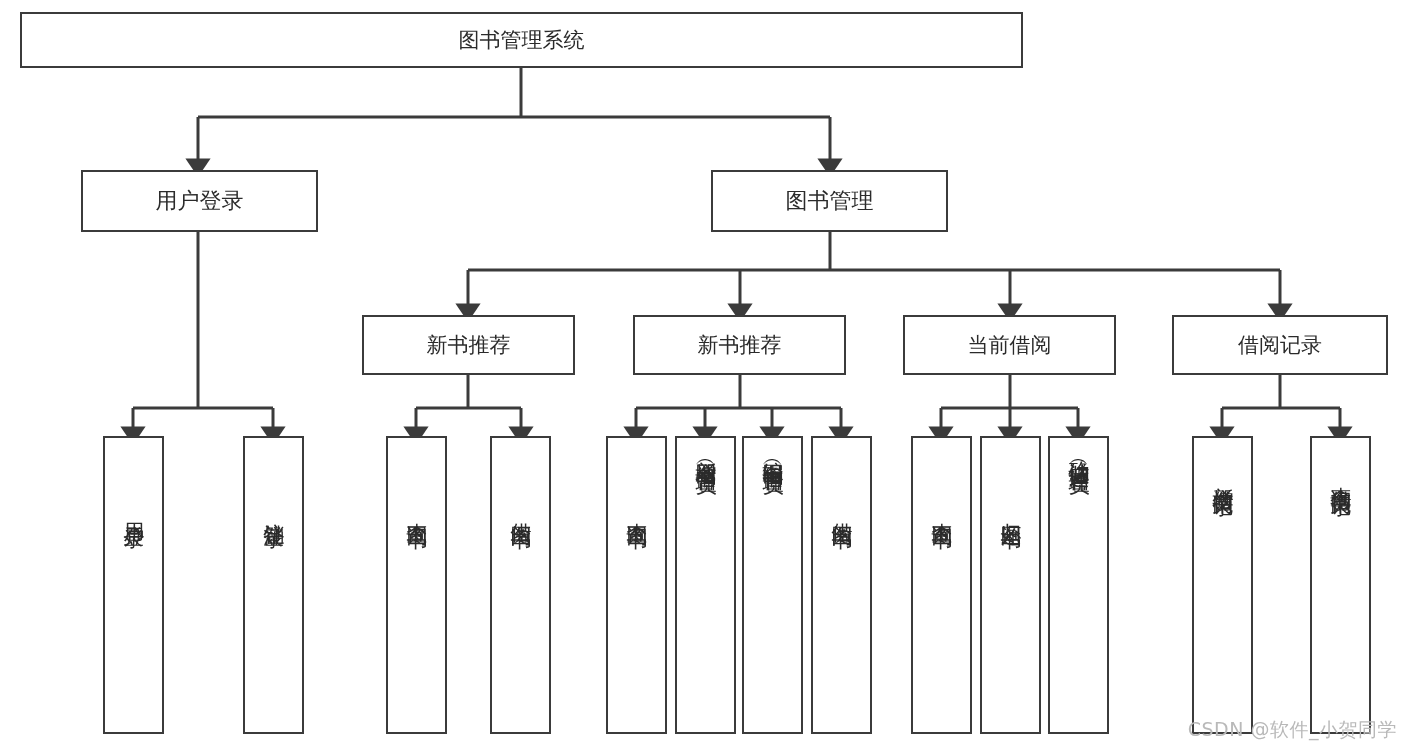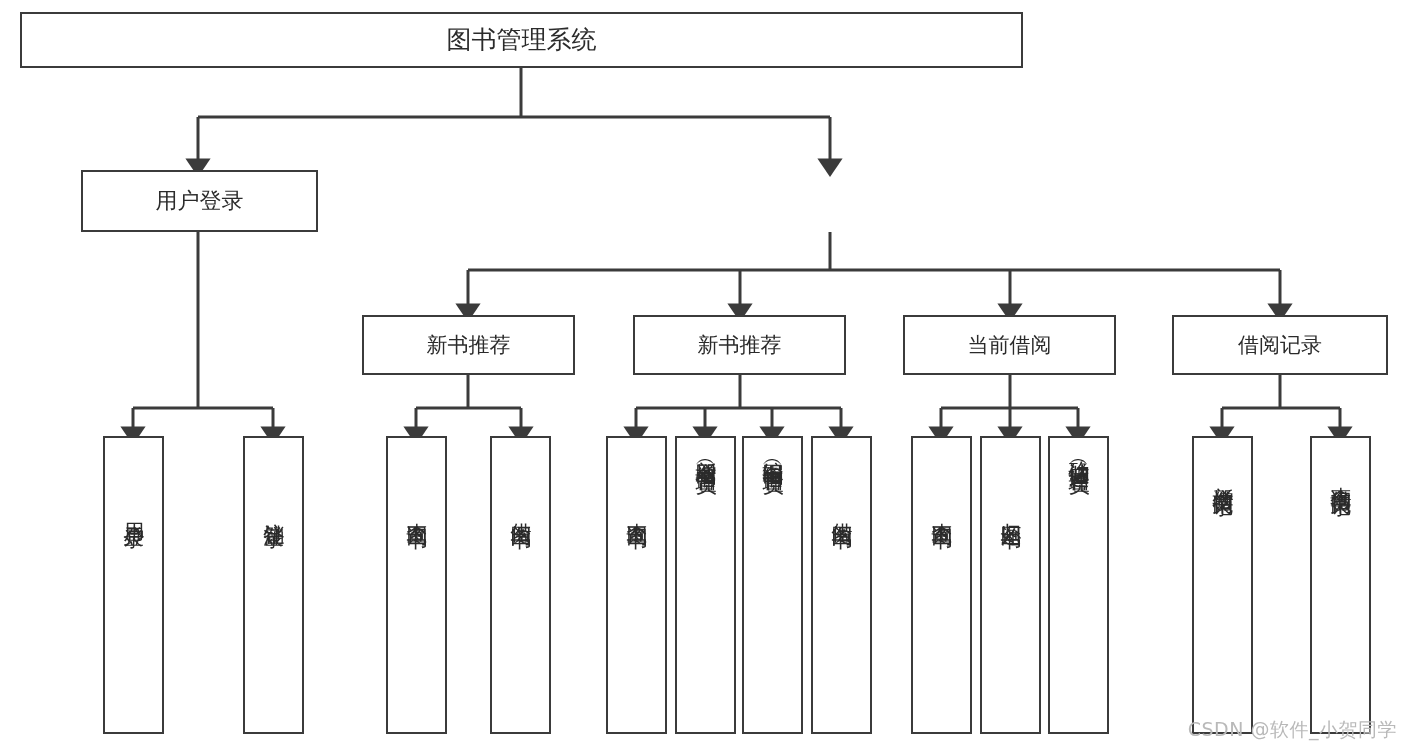--- a/index.html
+++ b/index.html
@@ -39,21 +39,21 @@
   }
   .node-label {
     display: block;
     text-align: center;
     line-height: 1.18;
     white-space: pre;
     color: #2b2b2b;
   }
   
   .level-0 {
-    font-size: 25px;
+    font-size: 21px;
   }
   
   .level-1 {
     font-size: 22px;
   }
   
   .level-2 {
     font-size: 21px;
   }
   
@@ -141,20 +141,23 @@
   </svg>
 
   <div class="node level-0" style="left:20px; top:12px; width:1003px; height:56px;">
     <span class="node-label">图书管理系统</span>
   </div>
 
   <div class="node level-1" style="left:81px; top:170px; width:237px; height:62px;">
     <span class="node-label">用户登录</span>
   </div>
 
+  <div class="node level-1" style="left:711px; top:170px; width:237px; height:62px;">
+    <span class="node-label">图书管理</span>
+  </div>
 
   <div class="node level-2" style="left:362px; top:315px; width:213px; height:60px;">
     <span class="node-label">新书推荐</span>
   </div>
 
   <div class="node level-2" style="left:633px; top:315px; width:213px; height:60px;">
     <span class="node-label">新书推荐</span>
   </div>
 
   <div class="node level-2" style="left:1172px; top:315px; width:216px; height:60px;">

